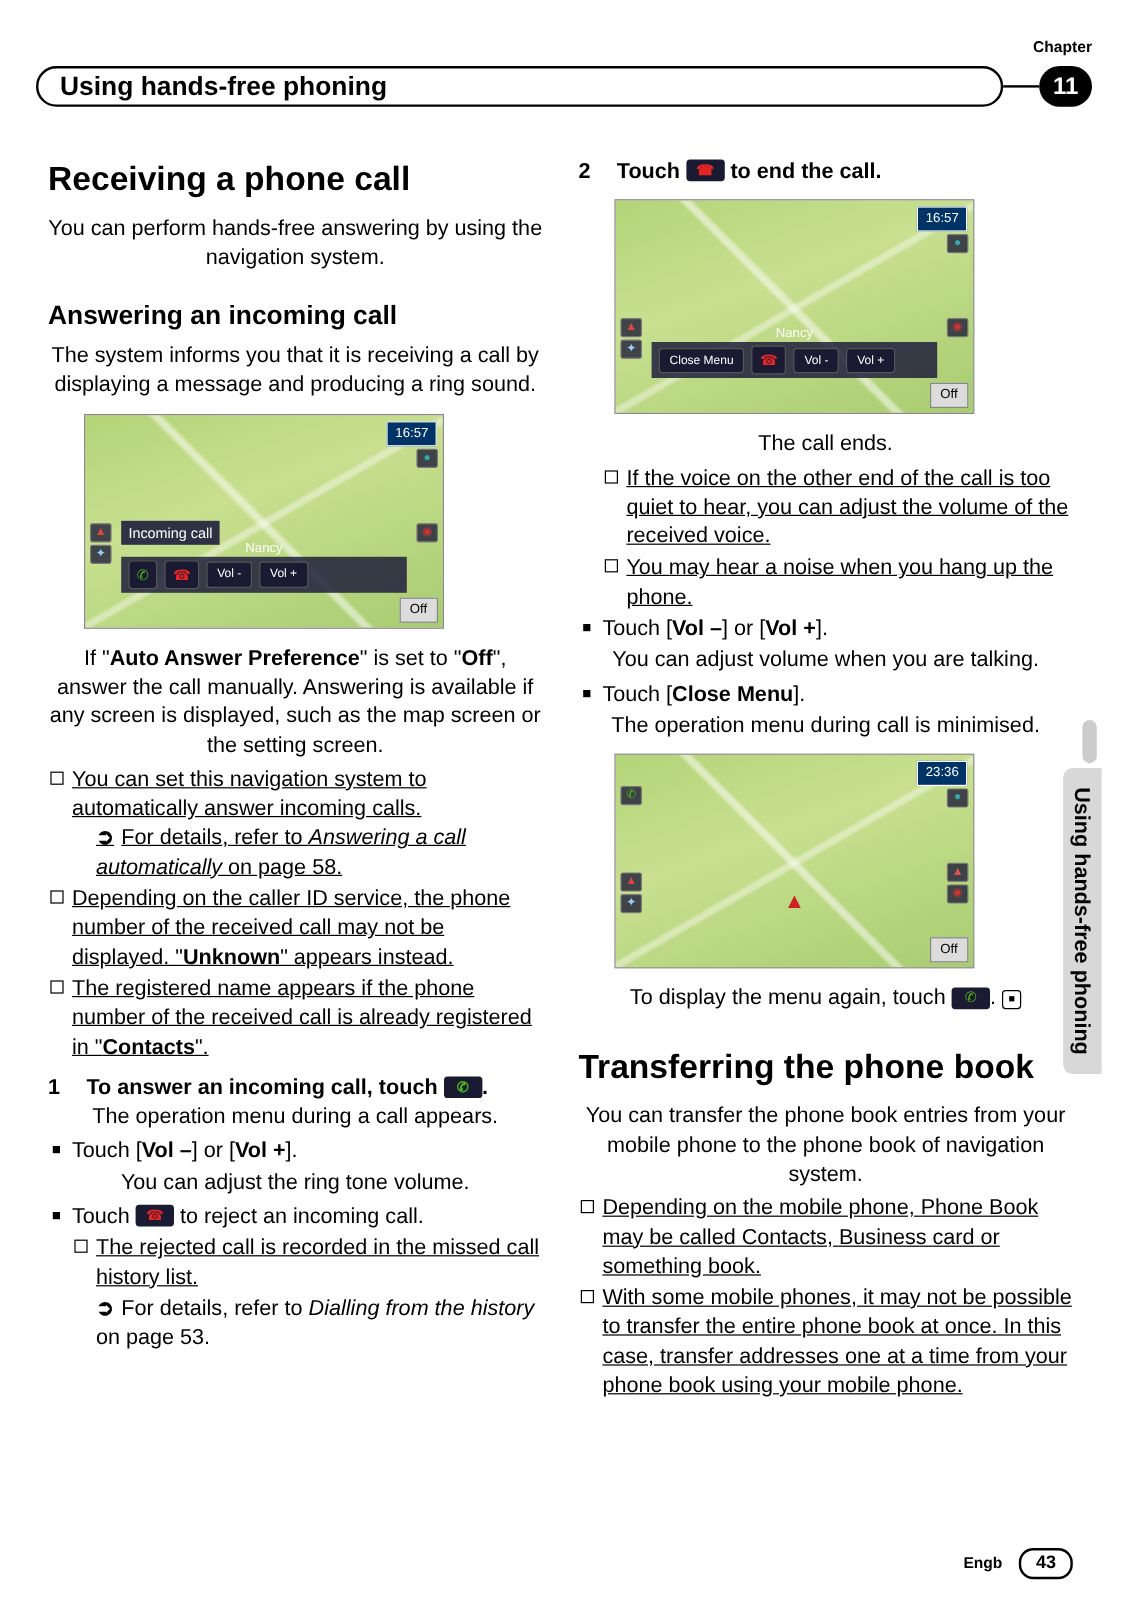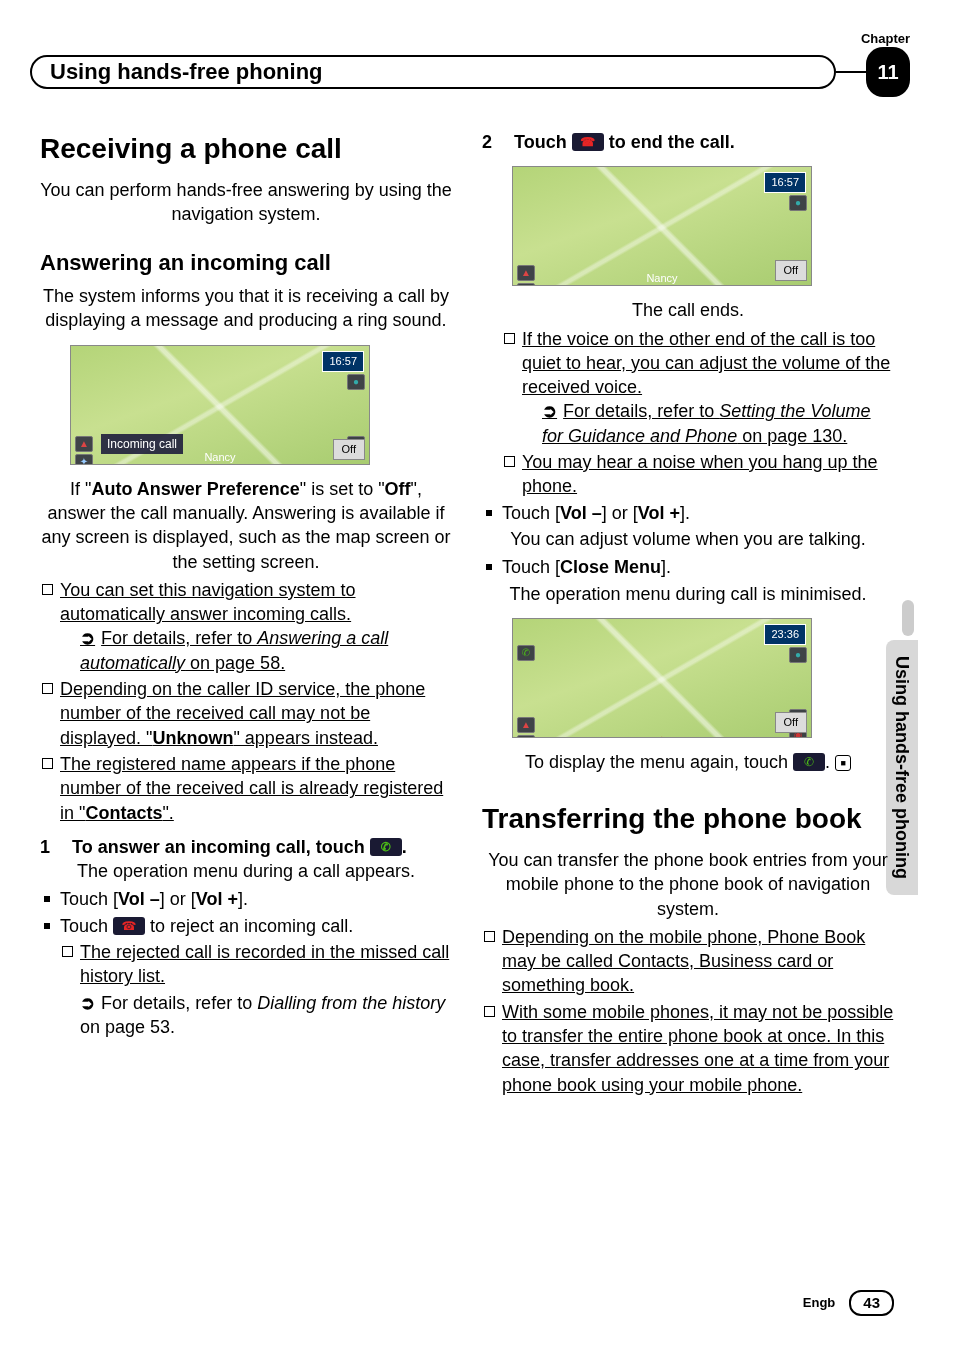--- a/index.html
+++ b/index.html
@@ -42,21 +42,21 @@
   }
   .pill-join {
     width: 30px;
     height: 2.5px;
     background: #000;
   }
   .chapter-badge {
     background: #000;
     color: #fff;
     border-radius: 17px;
-    height: 50px;
+    height: 34px;
     min-width: 44px;
     display: flex;
     align-items: center;
     justify-content: center;
     font-weight: 900;
     font-size: 20px;
   }
   .columns {
     position: absolute;
     top: 130px;
@@ -66,21 +66,21 @@
     gap: 30px;
   }
   .col { flex: 1; min-width: 0; }
   h1 { font-size: 28px; font-weight: 900; margin-bottom: 10px; }
   h2 { font-size: 22px; font-weight: 900; margin-top: 22px; margin-bottom: 6px; }
   p { margin-bottom: 4px; text-align: center; }
   .step { font-weight: 900; display: flex; gap: 18px; margin-top: 10px; }
   .step .num { width: 14px; }
   .screenshot {
     width: 300px;
-    height: 120px;
+    height: 179px;
     margin: 12px 0 12px 30px;
     border: 1px solid #888;
     background: linear-gradient(160deg, #b4d478 0%, #c8e090 40%, #a8cc70 100%);
     position: relative;
     overflow: hidden;
   }
   .screenshot::before {
     content: "";
     position: absolute;
     inset: 0;
@@ -256,20 +256,21 @@
       <span class="num">1</span>
       <span><span>To answer an incoming call, touch </span><span class="inline-icon green">✆</span><span>.</span></span>
     </div>
     <p>The operation menu during a call appears.</p>
 
     <ul class="bullet-dot">
       <li>
         <span>Touch [</span><b>Vol –</b><span>] or [</span><b>Vol +</b><span>].</span>
       </li>
     </ul>
+    <p>You can adjust the ring tone volume.</p>
 
     <ul class="bullet-dot">
       <li>
         <span>Touch </span><span class="inline-icon red">☎</span><span> to reject an incoming call.</span>
         <ul class="bullet-sq" style="margin-top:2px">
           <li>The rejected call is recorded in the missed call history list.</li>
         </ul>
         <div class="sub"><span class="arrow">➲</span><span>For details, refer to </span><em>Dialling from the history</em><span> on page 53.</span></div>
       </li>
     </ul>
@@ -300,21 +301,20 @@
         <span class="ss-btn">Vol -</span>
         <span class="ss-btn">Vol +</span>
       </div>
       <div class="ss-off">Off</div>
     </div>
 
     <p>The call ends.</p>
     <ul class="bullet-sq" style="padding-left:40px">
       <li>
         <span>If the voice on the other end of the call is too quiet to hear, you can adjust the volume of the received voice.</span>
-        <div class="sub"><span class="arrow">➲</span><span>For details, refer to </span><em>Setting the Volume for Guidance and Phone</em><span> on page 130.</span></div>
       </li>
       <li>You may hear a noise when you hang up the phone.</li>
     </ul>
 
     <ul class="bullet-dot">
       <li>
         <span>Touch [</span><b>Vol –</b><span>] or [</span><b>Vol +</b><span>].</span>
       </li>
     </ul>
     <p>You can adjust volume when you are talking.</p>

